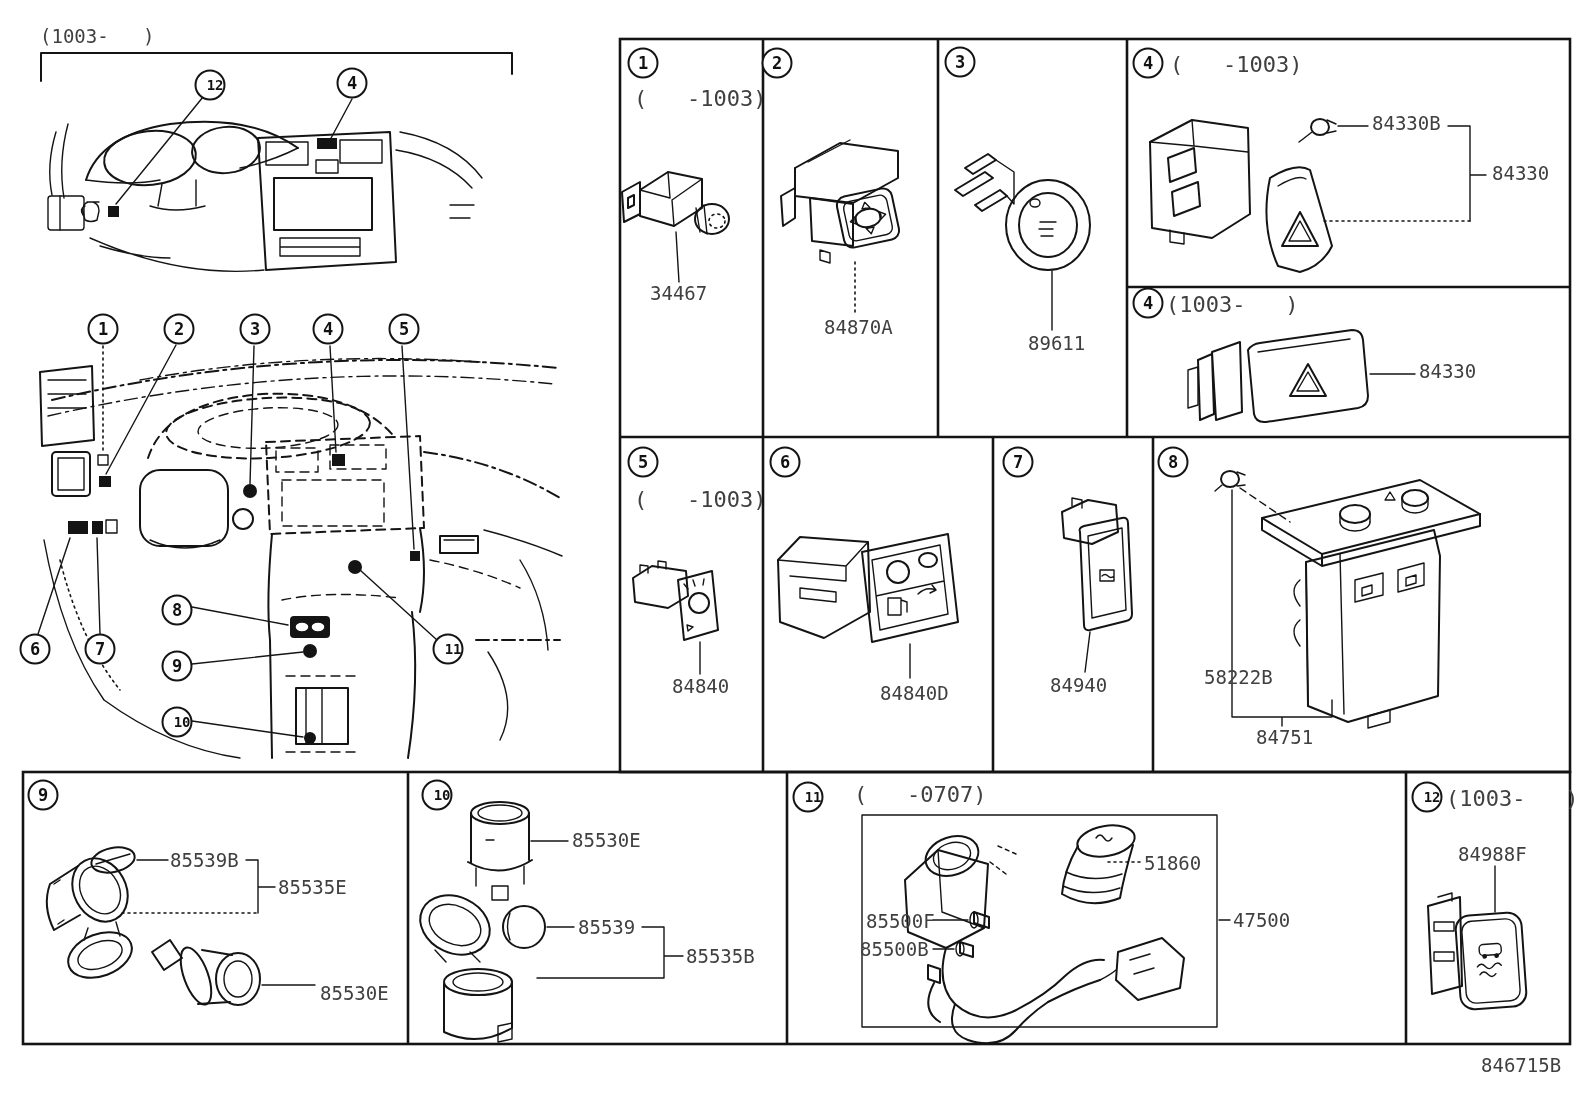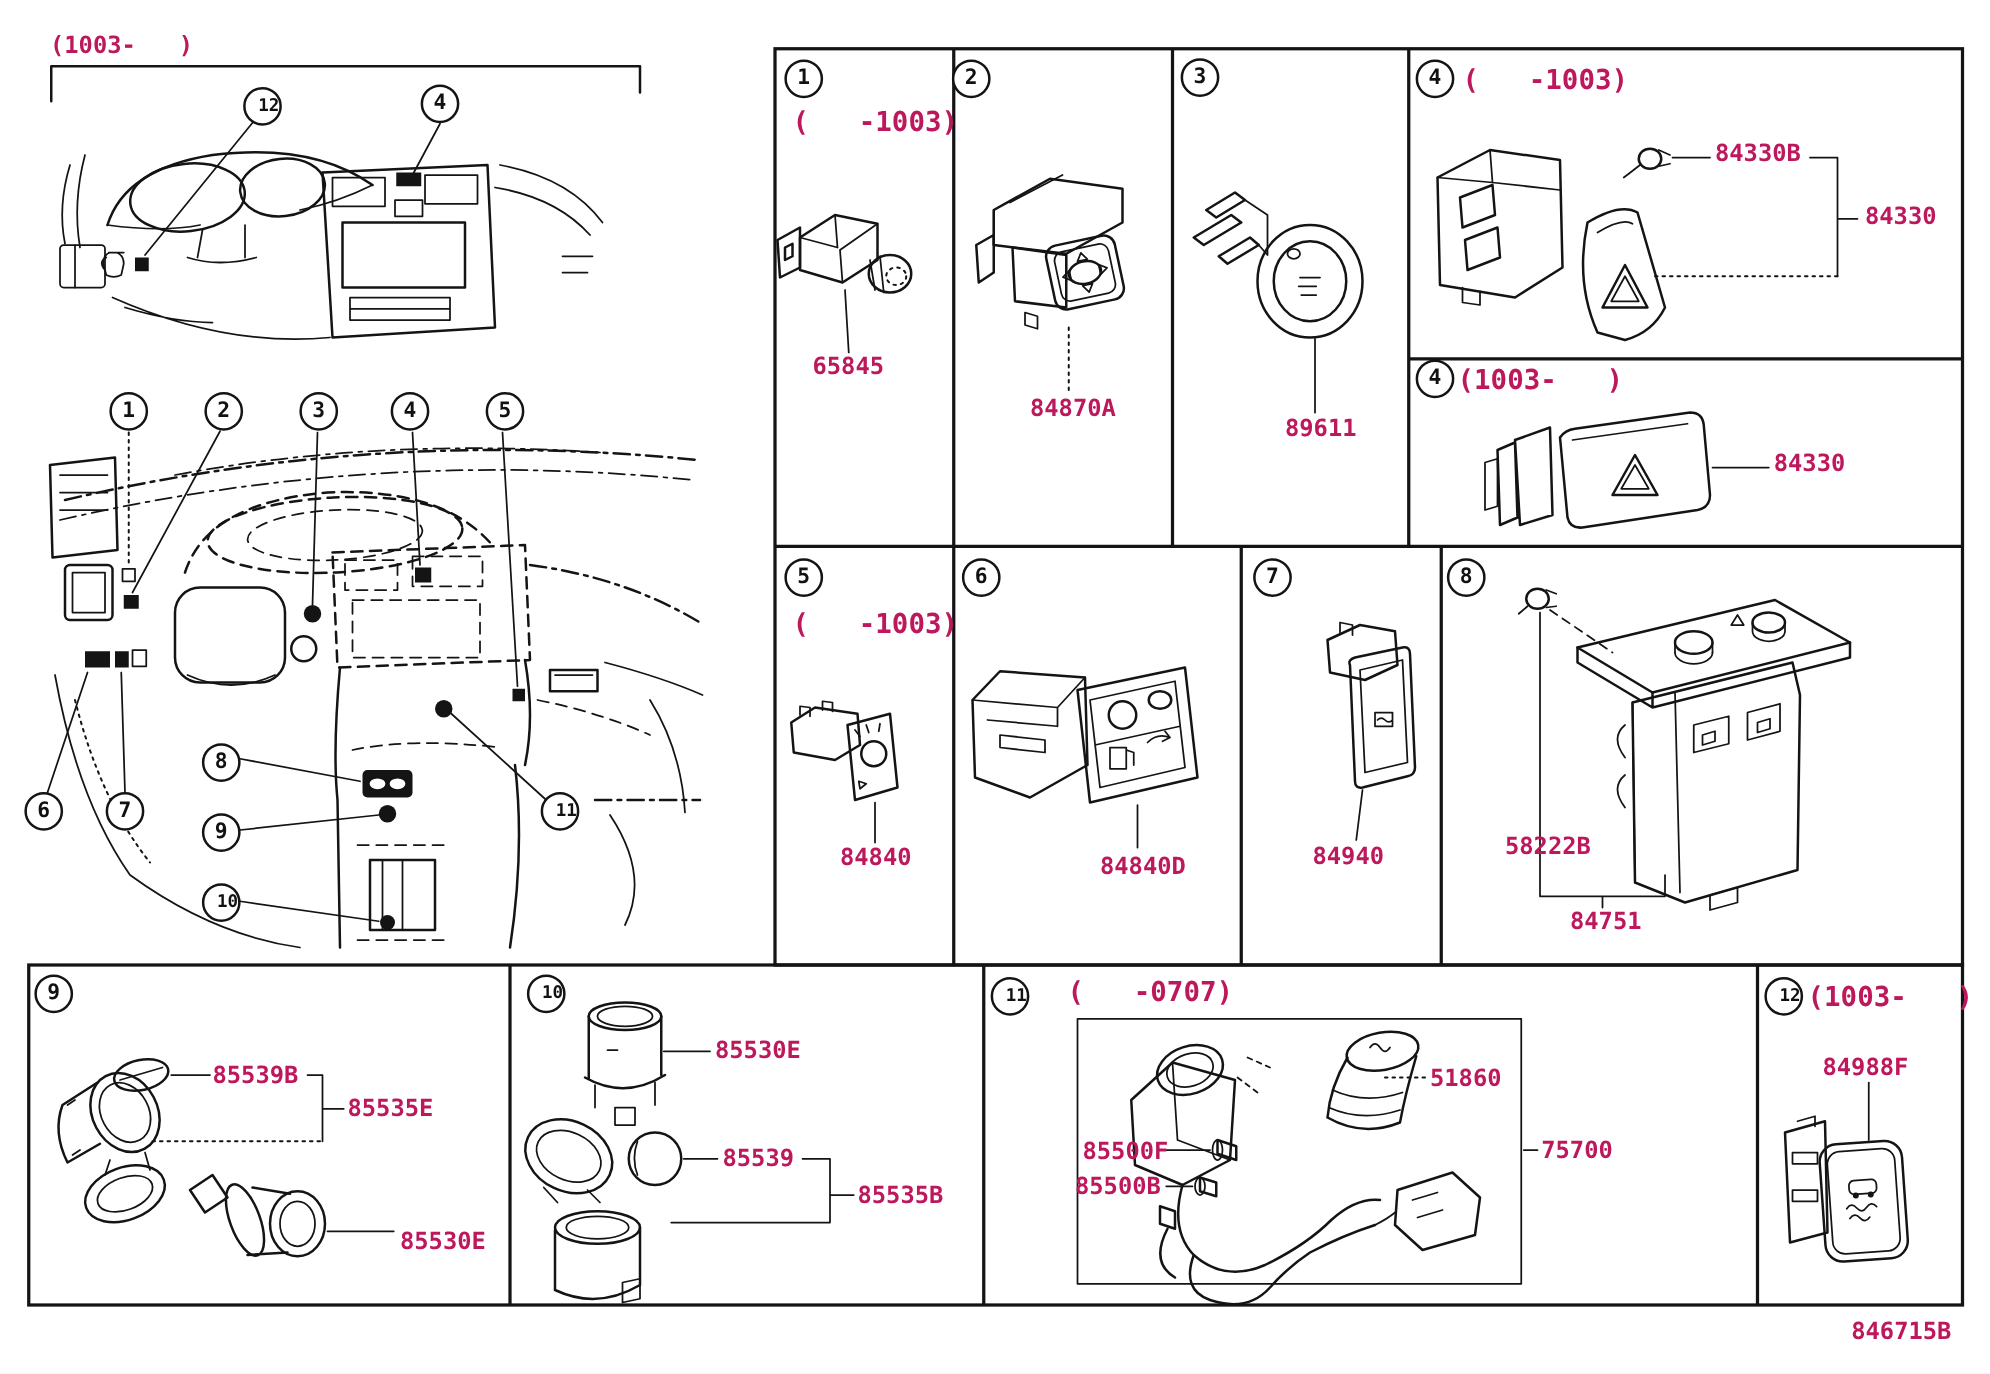--- a/index.html
+++ b/index.html
@@ -10,22 +10,22 @@
   svg.art { position:absolute; left:0; top:0; }
   .ln   { fill:none; stroke:#141414; stroke-width:2; stroke-linecap:round; stroke-linejoin:round; }
   .thin { stroke-width:1.4; }
   .grid line, .grid rect { fill:none; stroke:#141414; stroke-width:2.6; }
   .fillb { fill:#141414; stroke:none; }
   .fillw { fill:#ffffff; stroke:#141414; stroke-width:1.4; }
   .dot  { stroke-dasharray:2 4; stroke-width:1.6; }
   .dsh  { stroke-dasharray:9 6; }
   .dashdot { stroke-dasharray:13 5 3 5; }
   .lbl {
-    position:absolute; font-weight:bold; font-size:19px; line-height:19px;
-    letter-spacing:0px; white-space:pre; color:#be185d;
+    position:absolute; font-weight:normal; font-size:19px; line-height:19px;
+    letter-spacing:0px; white-space:pre; color:#404040;
   }
   .date { font-size:22px; }
   .co {
     position:absolute; width:31px; height:31px; box-sizing:border-box;
     border:2.4px solid #141414; border-radius:50%; background:#fff;
     font-weight:bold; font-size:17px; line-height:27px; text-align:center;
     transform:translate(-50%,-50%);
   }
   .co.sm { font-size:14px;text-align:right; }
 </style>
@@ -343,37 +343,37 @@
   <div class="co sm" style="left:808px;  top:797px">11</div>
   <div class="co sm" style="left:1427px; top:797px">12</div>
 
   <div class="lbl date" style="left:634px;  top:89px">(   -1003)</div>
   <div class="lbl date" style="left:1170px; top:55px">(   -1003)</div>
   <div class="lbl date" style="left:1166px; top:295px">(1003-   )</div>
   <div class="lbl date" style="left:634px;  top:490px">(   -1003)</div>
   <div class="lbl date" style="left:854px;  top:785px">(   -0707)</div>
   <div class="lbl date" style="left:1446px; top:789px">(1003-   )</div>
 
-  <div class="lbl" style="left:650px;  top:284px">65845</div>
+  <div class="lbl" style="left:650px;  top:284px">34467</div>
   <div class="lbl" style="left:824px;  top:318px">84870A</div>
   <div class="lbl" style="left:1028px; top:334px">89611</div>
   <div class="lbl" style="left:1372px; top:114px">84330B</div>
   <div class="lbl" style="left:1492px; top:164px">84330</div>
   <div class="lbl" style="left:1419px; top:362px">84330</div>
   <div class="lbl" style="left:672px;  top:677px">84840</div>
   <div class="lbl" style="left:880px;  top:684px">84840D</div>
   <div class="lbl" style="left:1050px; top:676px">84940</div>
   <div class="lbl" style="left:1204px; top:668px">58222B</div>
   <div class="lbl" style="left:1256px; top:728px">84751</div>
   <div class="lbl" style="left:170px;  top:851px">85539B</div>
   <div class="lbl" style="left:278px;  top:878px">85535E</div>
   <div class="lbl" style="left:320px;  top:984px">85530E</div>
   <div class="lbl" style="left:572px;  top:831px">85530E</div>
   <div class="lbl" style="left:578px;  top:918px">85539</div>
   <div class="lbl" style="left:686px;  top:947px">85535B</div>
   <div class="lbl" style="left:866px;  top:912px">85500F</div>
   <div class="lbl" style="left:860px;  top:940px">85500B</div>
   <div class="lbl" style="left:1144px; top:854px">51860</div>
-  <div class="lbl" style="left:1233px; top:911px">75700</div>
+  <div class="lbl" style="left:1233px; top:911px">47500</div>
   <div class="lbl" style="left:1458px; top:845px">84988F</div>
 
   <div class="lbl" style="left:1481px; top:1056px">846715B</div>
 </div>
 
 </body></html>

